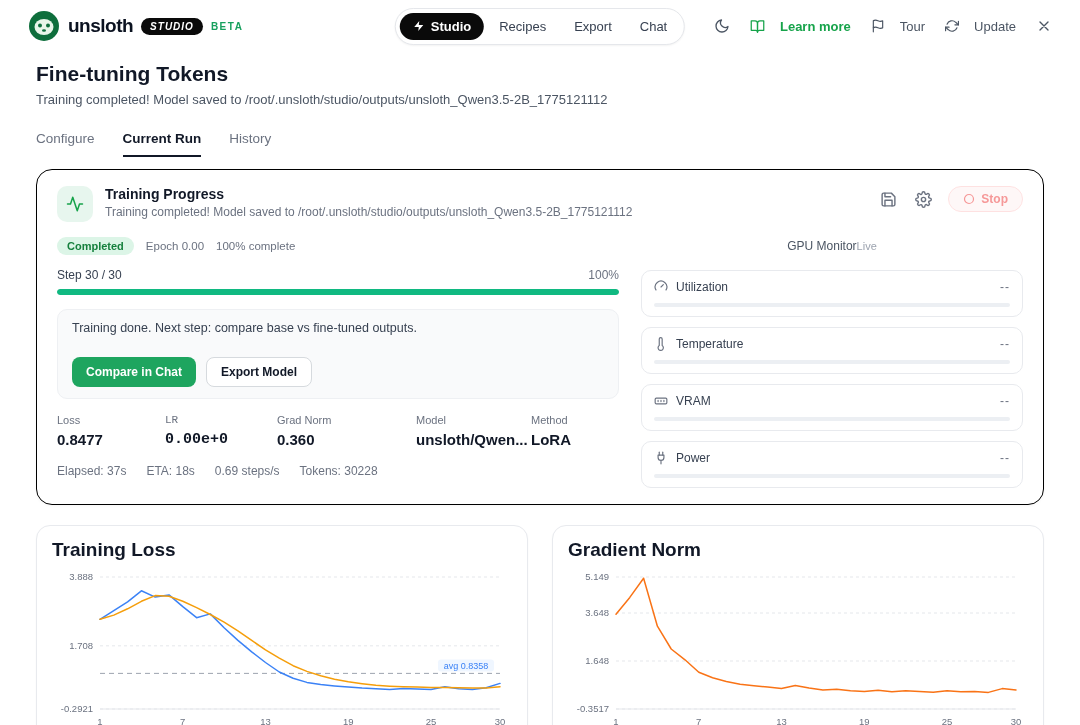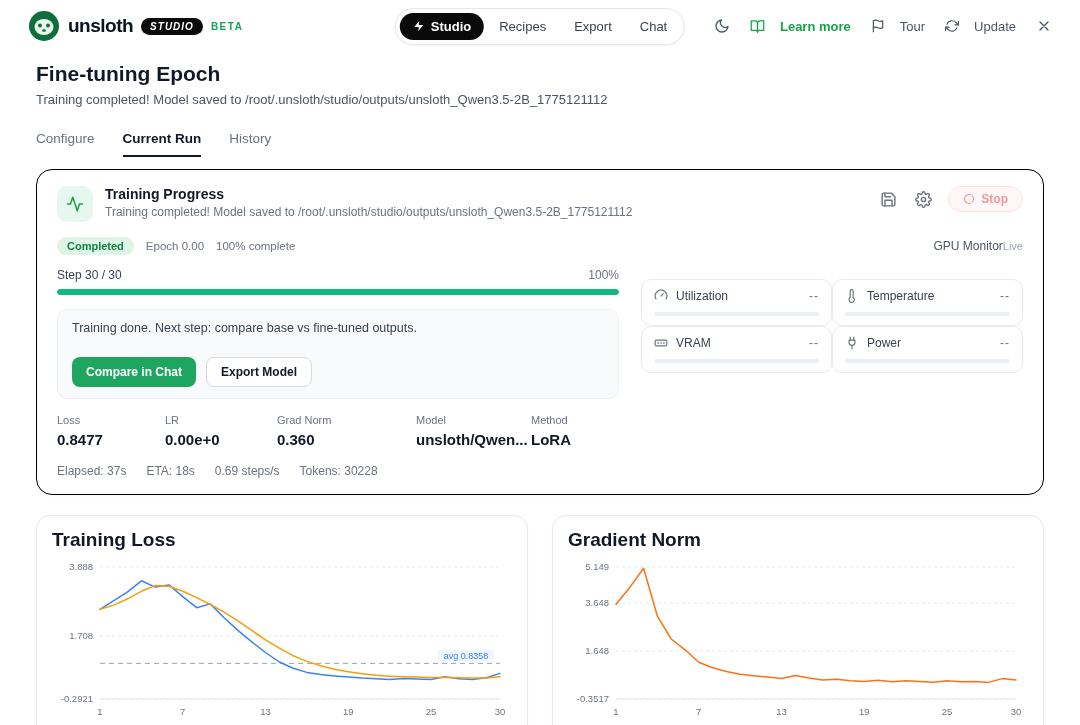--- a/index.html
+++ b/index.html
@@ -60,32 +60,32 @@
   .progress-track { margin-top:7px; height:6px; border-radius:3px; background:#e5e7eb; overflow:hidden; }
   .progress-fill { height:100%; background:#10b981; border-radius:3px; width:0; }
 
   .info-box { margin-top:14px; background:#f9fafb; border:1px solid #eef0f3; border-radius:10px; padding:11px 14px; }
   .info-text { font-size:12.5px; color:#374151; }
   .info-buttons { margin-top:22px; display:flex; gap:10px; }
   .btn-green { background:#1ea55f; color:#fff; font-size:12px; font-weight:700; padding:7px 14px; border-radius:8px; border:none; cursor:pointer; }
   .btn-white { background:#fff; color:#111827; font-size:12px; font-weight:700; padding:7px 14px; border-radius:8px; border:1px solid #d6dade; cursor:pointer; }
 
   .stats-row { margin-top:15px; display:flex; }
-  .stat:nth-child(1){ width:108px; } .stat:nth-child(2){ width:112px; }
+  .stat:nth-child(1){ width:108px; } .stat:nth-child(2){ width:112px;font-family:Liberation Mono, monospace; }
   .stat:nth-child(3){ width:139px; } .stat:nth-child(4){ width:115px; }
   .stat-label { font-size:11px; color:#6b7280; margin-bottom:5px; }
   .stat-value { font-size:15px; font-weight:700; white-space:nowrap; }
 
   .footer-row { margin-top:16px; display:flex; gap:20px; font-size:12px; color:#6b7280; }
 
   
-  .gpu-header { display:flex; justify-content:flex-end; align-items:center; height:20px; }
+  .gpu-header { display:flex; justify-content:center; align-items:center; height:20px; }
   .gpu-title { font-size:12px; color:#4b5563; }
   .gpu-live { font-size:11px; color:#9ca3af; }
-  .gpu-grid { margin-top:23px; display:grid; grid-template-columns:1fr 1fr; }
+  .gpu-grid { margin-top:14px; display:grid; grid-template-columns:1fr; gap:10px; }
   .gpu-card { border:1px solid #e8eaee; border-radius:10px; padding:9px 12px; background:#fff; }
   .gpu-top { display:flex; align-items:center; gap:8px; font-size:12px; color:#374151; }
   .gpu-top .gicon { color:#6b7280; }
   .gpu-value { margin-left:auto; color:#6b7280; font-size:12px; letter-spacing:1px; }
   .gpu-track { margin-top:9px; height:4px; border-radius:2px; background:#eceff3; }
 
   
   .charts-row { margin:20px 36px 0; display:grid; grid-template-columns:1fr 1fr; gap:24px; }
   .chart-card { background:#fff; border:1px solid #e8eaee; border-radius:14px; padding:13px 15px; box-shadow:0 1px 2px rgba(0,0,0,.03); }
   .chart-title { font-size:19px; font-weight:700; }
@@ -173,21 +173,21 @@
       <span>
         <svg width="16" height="16" viewBox="0 0 24 24" fill="none" stroke="currentColor" stroke-width="2" stroke-linecap="round">
             <path d="M18 6 6 18M6 6l12 12"></path>
           </svg>
       </span>
     </button>
   </div>
 </header>
 
 <section class="page-header">
-  <h1 class="page-title">Fine-tuning Epoch</h1>
+  <h1 class="page-title">Fine-tuning Tokens</h1>
   <div class="page-subtitle">Training completed! Model saved to /root/.unsloth/studio/outputs/unsloth_Qwen3.5-2B_1775121112</div>
 </section>
 
 <div class="tabs">
   <div class="tab">Configure</div>
   <div class="tab active">Current Run</div>
   <div class="tab">History</div>
 </div>
 
 <section class="training-card">

